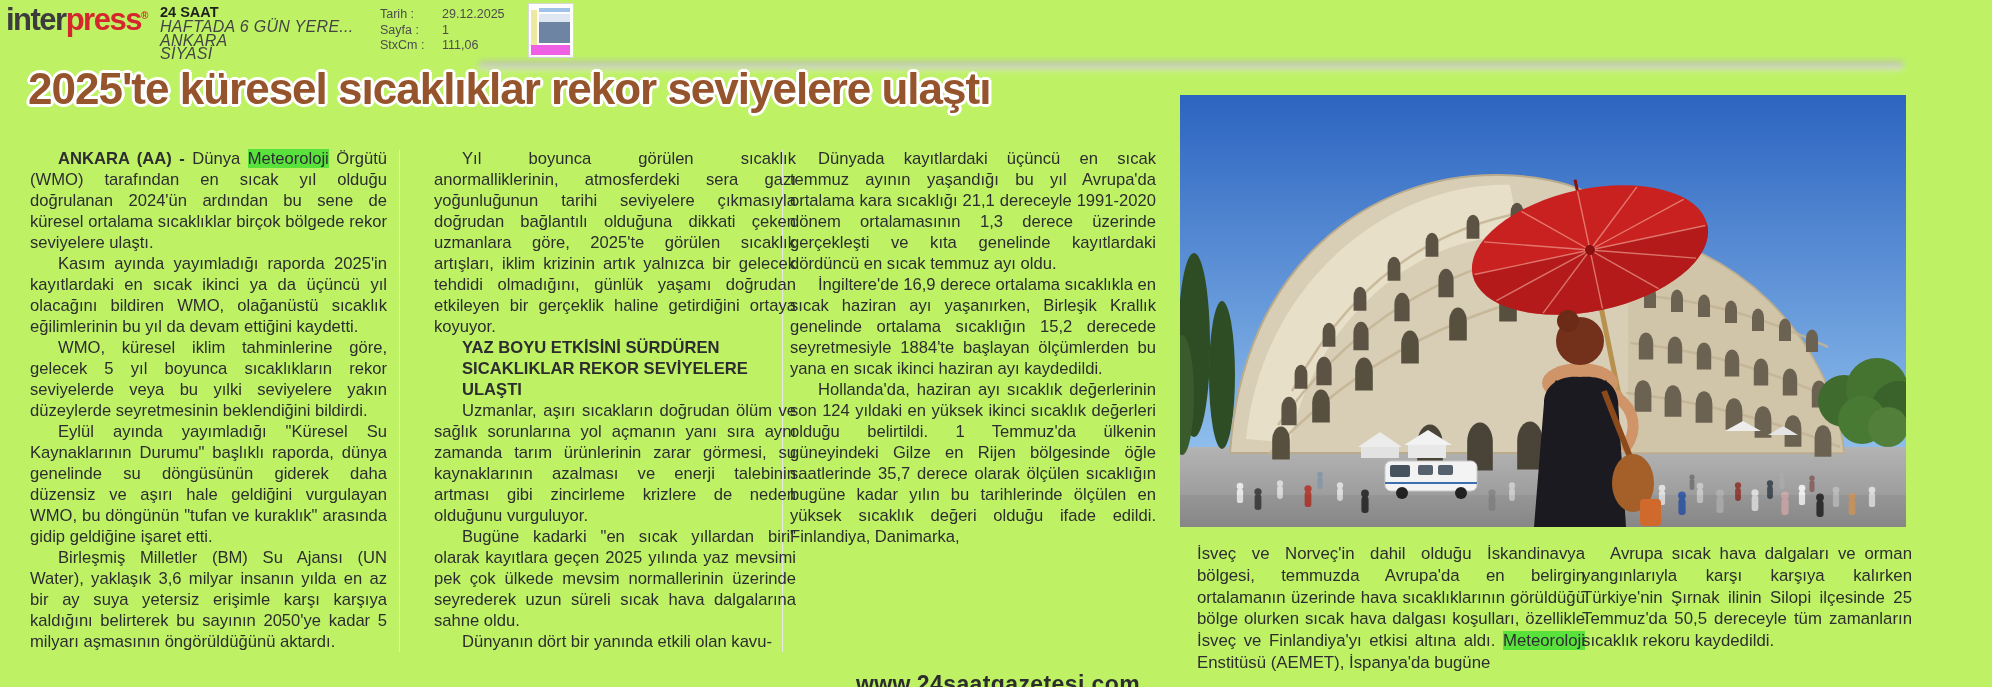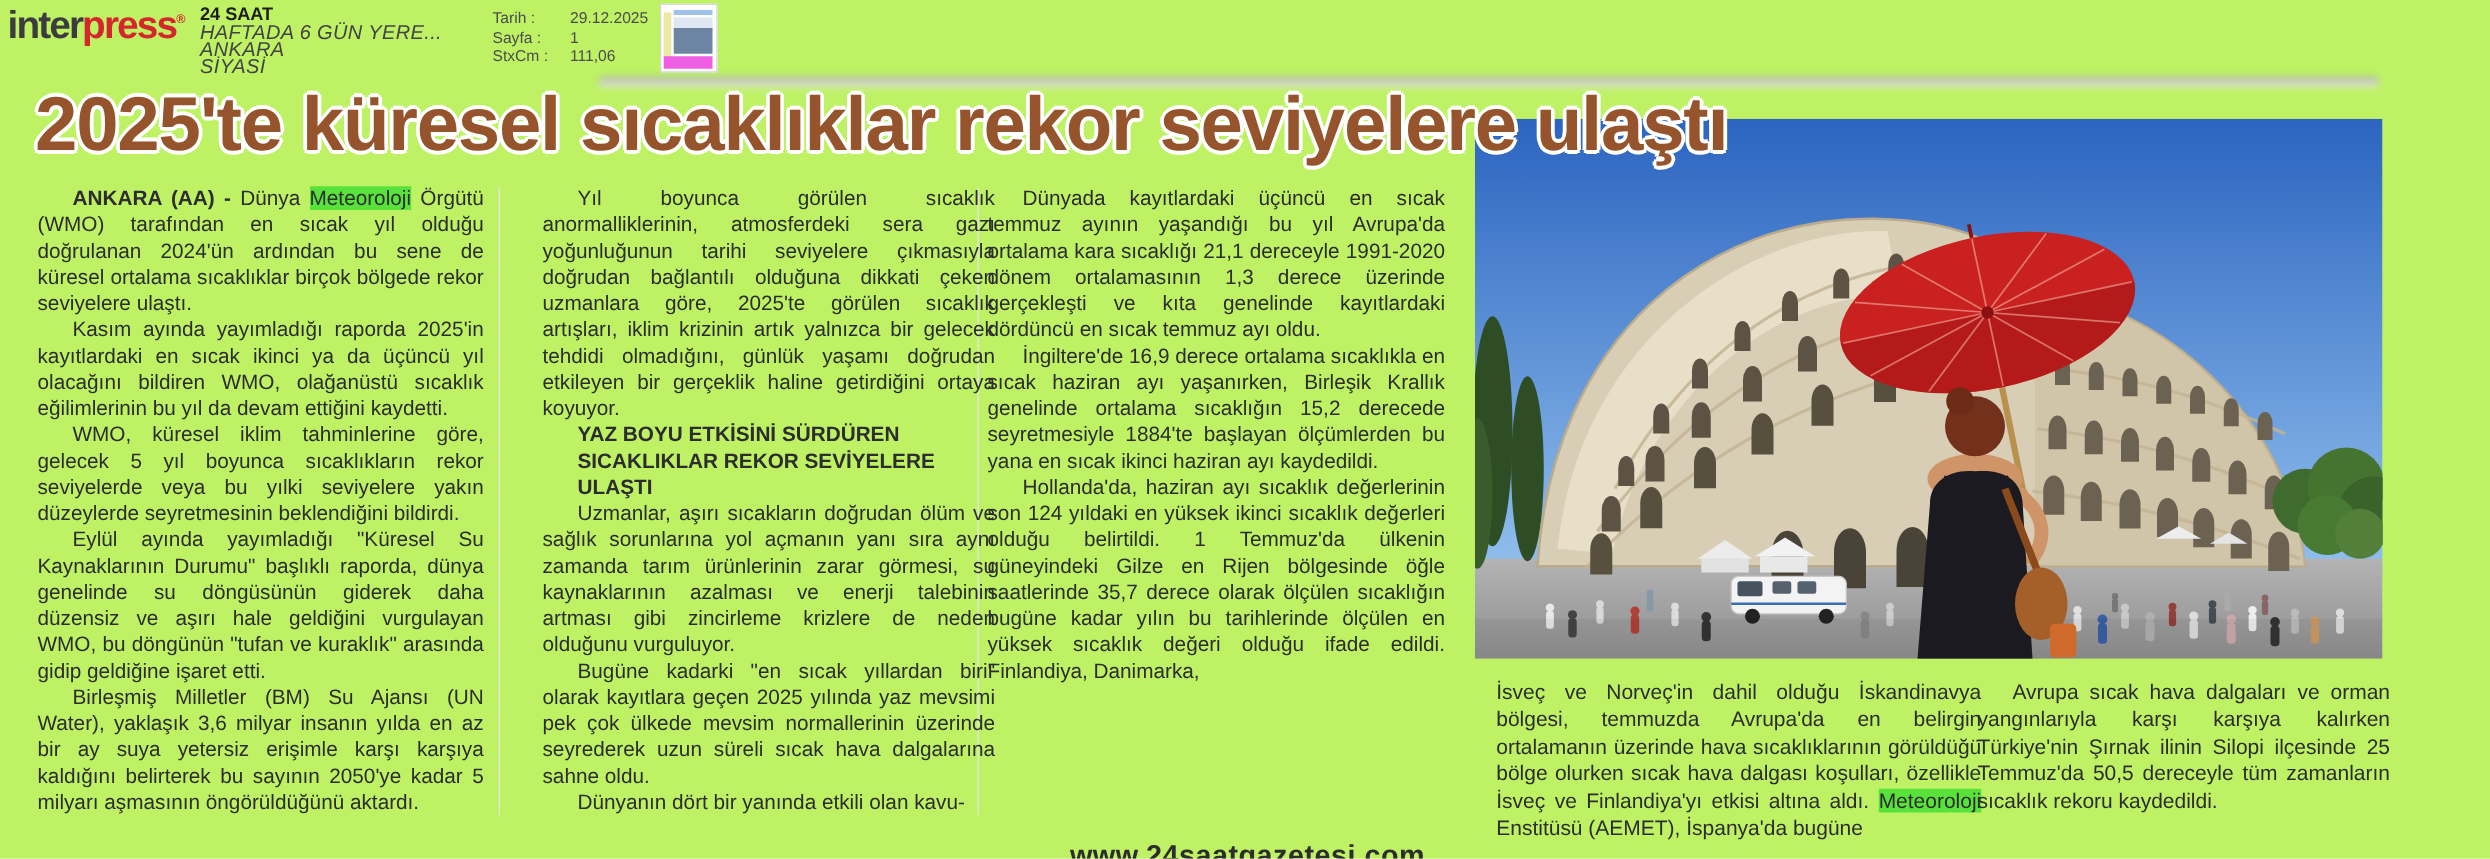--- a/index.html
+++ b/index.html
@@ -9,34 +9,34 @@
   
   .logo{position:absolute;left:6px;top:2px;font-size:31px;font-weight:bold;letter-spacing:-1.5px;}
   .logo .inter{color:#3c3c3e}
   .logo .press{color:#d6262d}
   .logo .reg{font-size:10px;color:#d6262d;vertical-align:super;letter-spacing:0;}
   .pub{position:absolute;left:160px;top:5px;color:#434345;}
   .pub .name{font-size:14.5px;font-weight:bold;color:#1e1e1e;line-height:15px;}
   .pub .line{font-size:16px;line-height:13.5px;letter-spacing:.3px;font-style:italic;}
   .meta{position:absolute;left:380px;top:7px;font-size:12.5px;color:#4c4c4e;}
   .meta-row{display:flex;line-height:15.5px;}
-  .meta-label{width:62px;margin-left:14px;}
+  .meta-label{width:62px;}
   .thumb{position:absolute;left:528px;top:3px;width:44px;height:53px;background:#fdfdfd;
          border:1px solid #d8d8d8;}
   .thumb .y{position:absolute;left:2px;top:6px;width:6px;height:40px;background:#ece9a2;}
   .thumb .t{position:absolute;left:10px;top:4px;right:3px;height:4px;background:#9fc3e8;}
   .thumb .p{position:absolute;left:10px;top:10px;right:3px;height:29px;
             background:linear-gradient(#dfe8f2 0 28%,#6d84a2 28% 100%),
                        repeating-linear-gradient(#0000 0 4px,#53688422 4px 5px);}
   .thumb .m{position:absolute;left:2px;bottom:2px;right:3px;height:10px;background:#ef5fe3;}
 
   
   .scan-shadow{position:absolute;left:478px;top:61px;width:1426px;height:9px;border-radius:8px;
                background:linear-gradient(to bottom,#a9a9a9,#ececec);filter:blur(3px);opacity:.85;}
-  .headline{position:absolute;left:28px;top:64px;font-size:61px;font-weight:bold;color:#95542c;
+  .headline{position:absolute;left:28px;top:64px;font-size:44px;font-weight:bold;color:#95542c;
             letter-spacing:-1px;white-space:nowrap;z-index:6;
             text-shadow:-2px -2px 0 #fff,2px -2px 0 #fff,-2px 2px 0 #fff,2px 2px 0 #fff,
                         0 -3px 0 #fff,0 3px 0 #fff,-3px 0 0 #fff,3px 0 0 #fff;}
   .col{position:absolute;top:148px;font-size:16.6px;line-height:21px;color:#2d2d2f;}
   #col0{left:30px;width:357px;}
   #col1{left:414px;width:362px;margin-left:20px;}
   #col2{left:790px;width:366px;}
   .cap{position:absolute;top:543px;font-size:16.8px;line-height:21.8px;color:#2d2d2f;}
   #col3{left:1181px;width:388px;margin-left:16px;}
   #col4{left:1582px;width:330px;}

